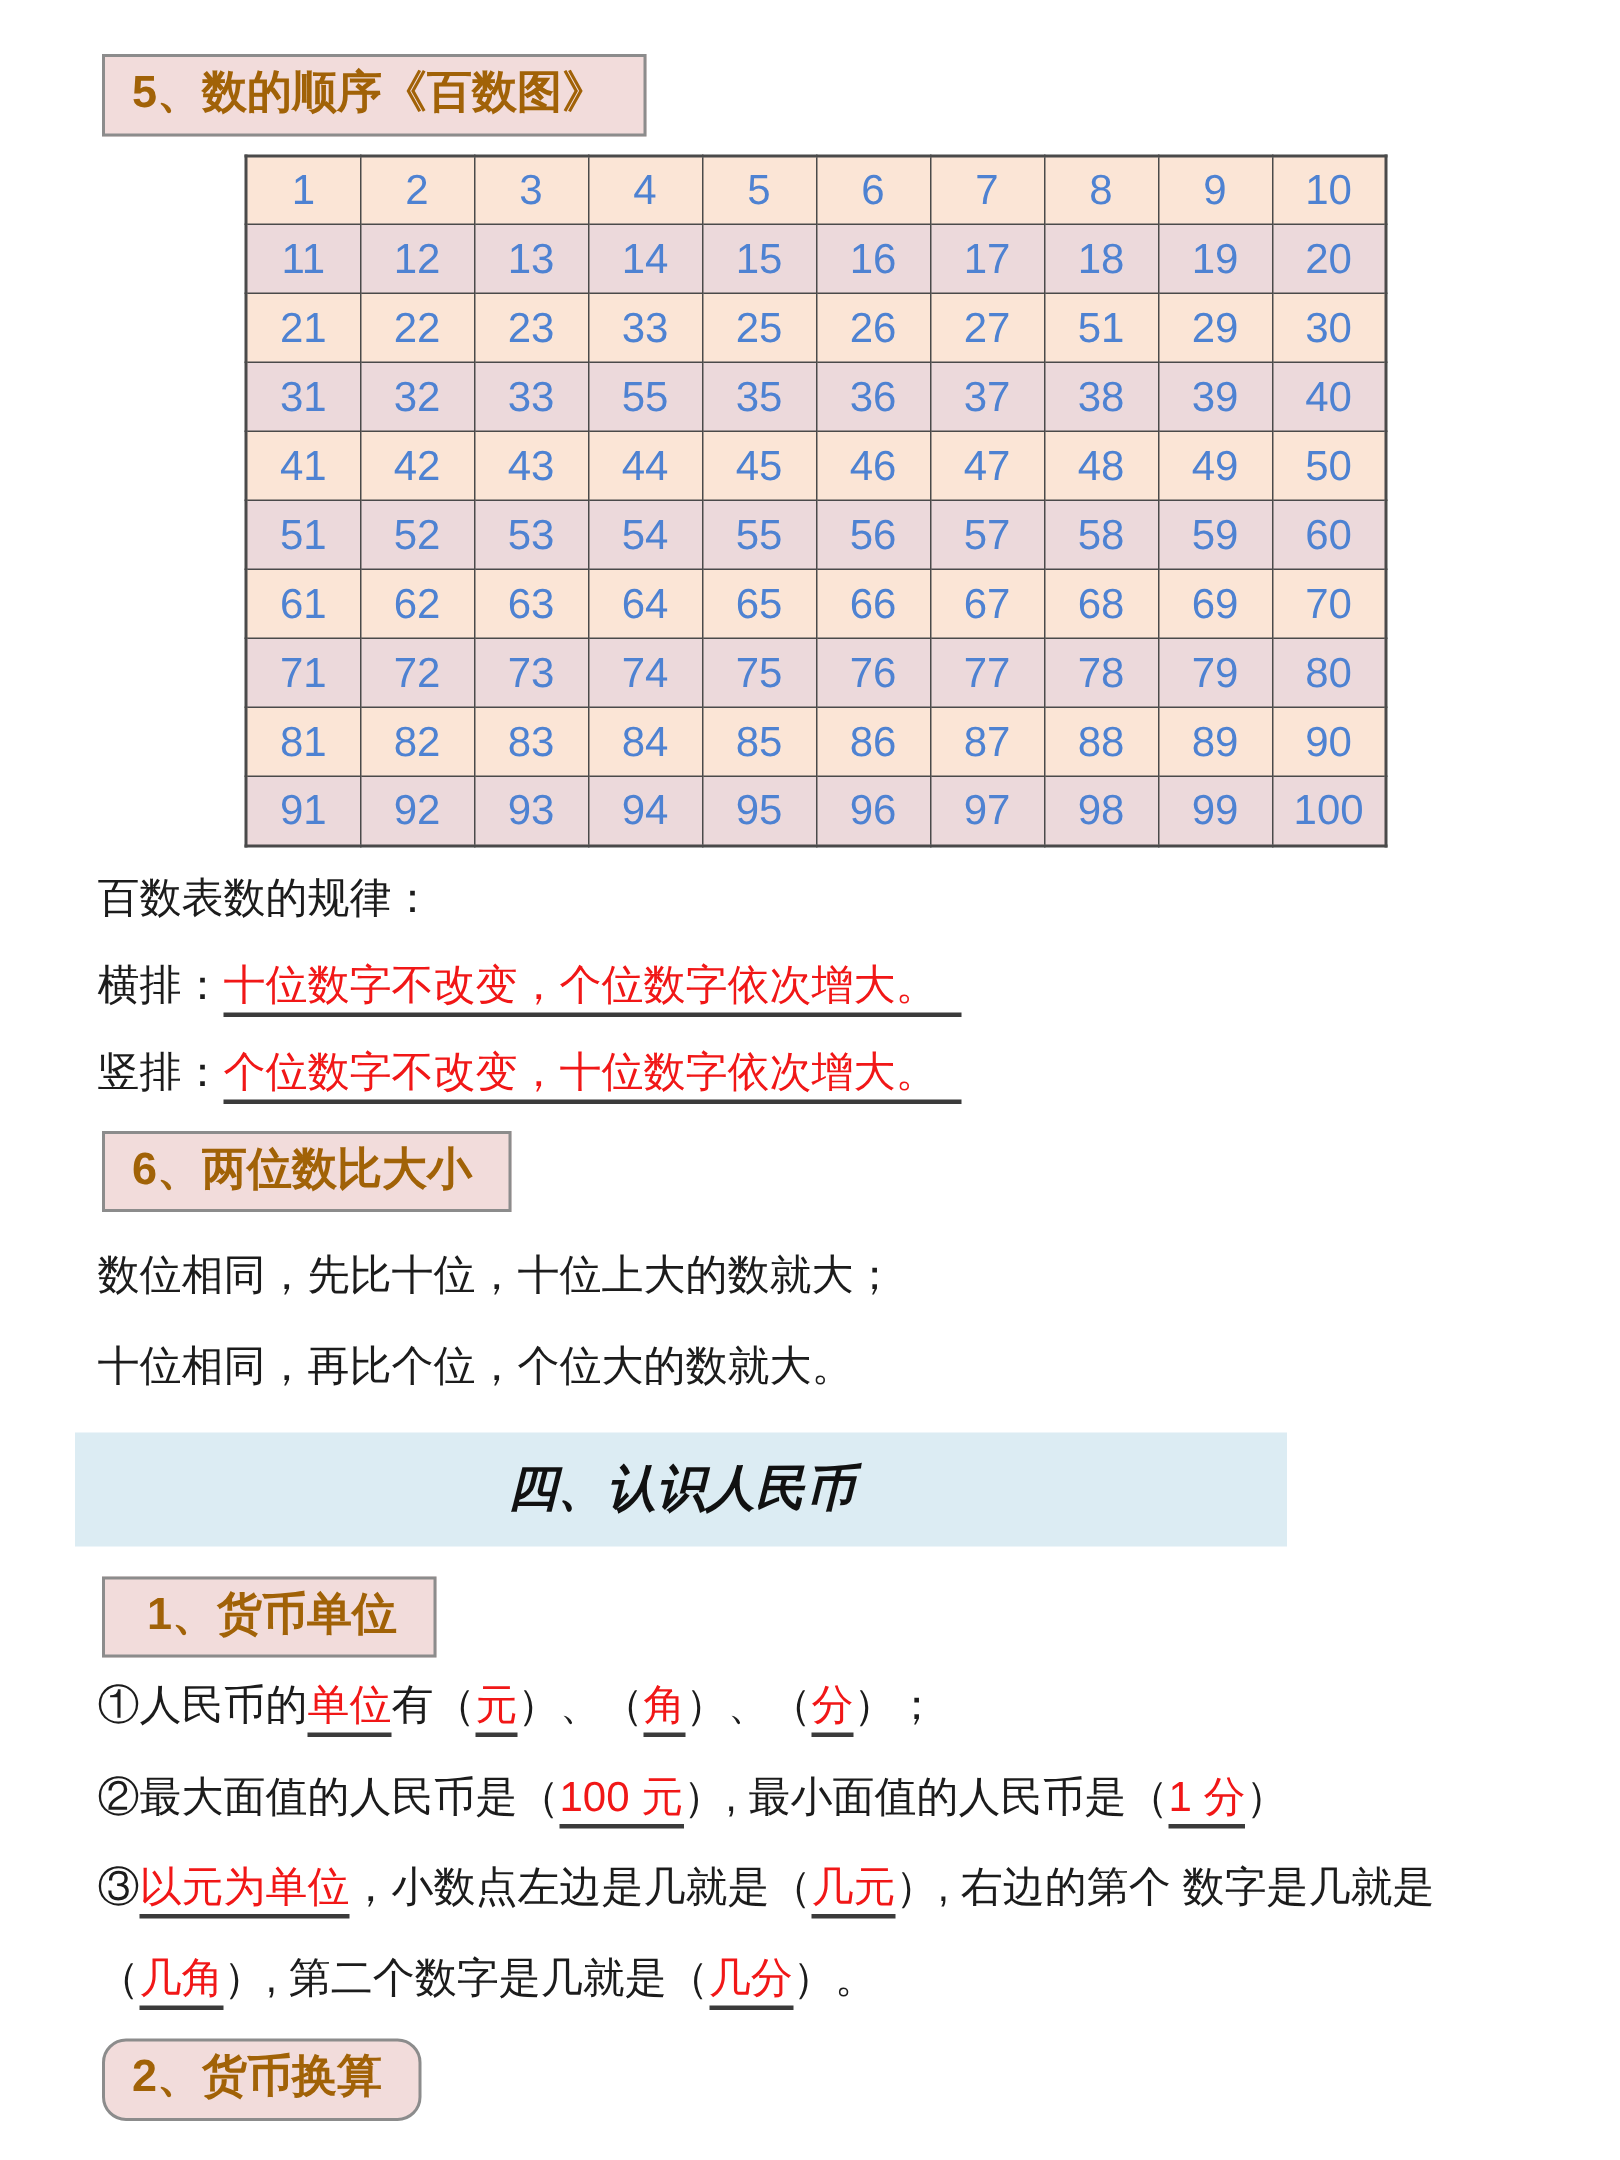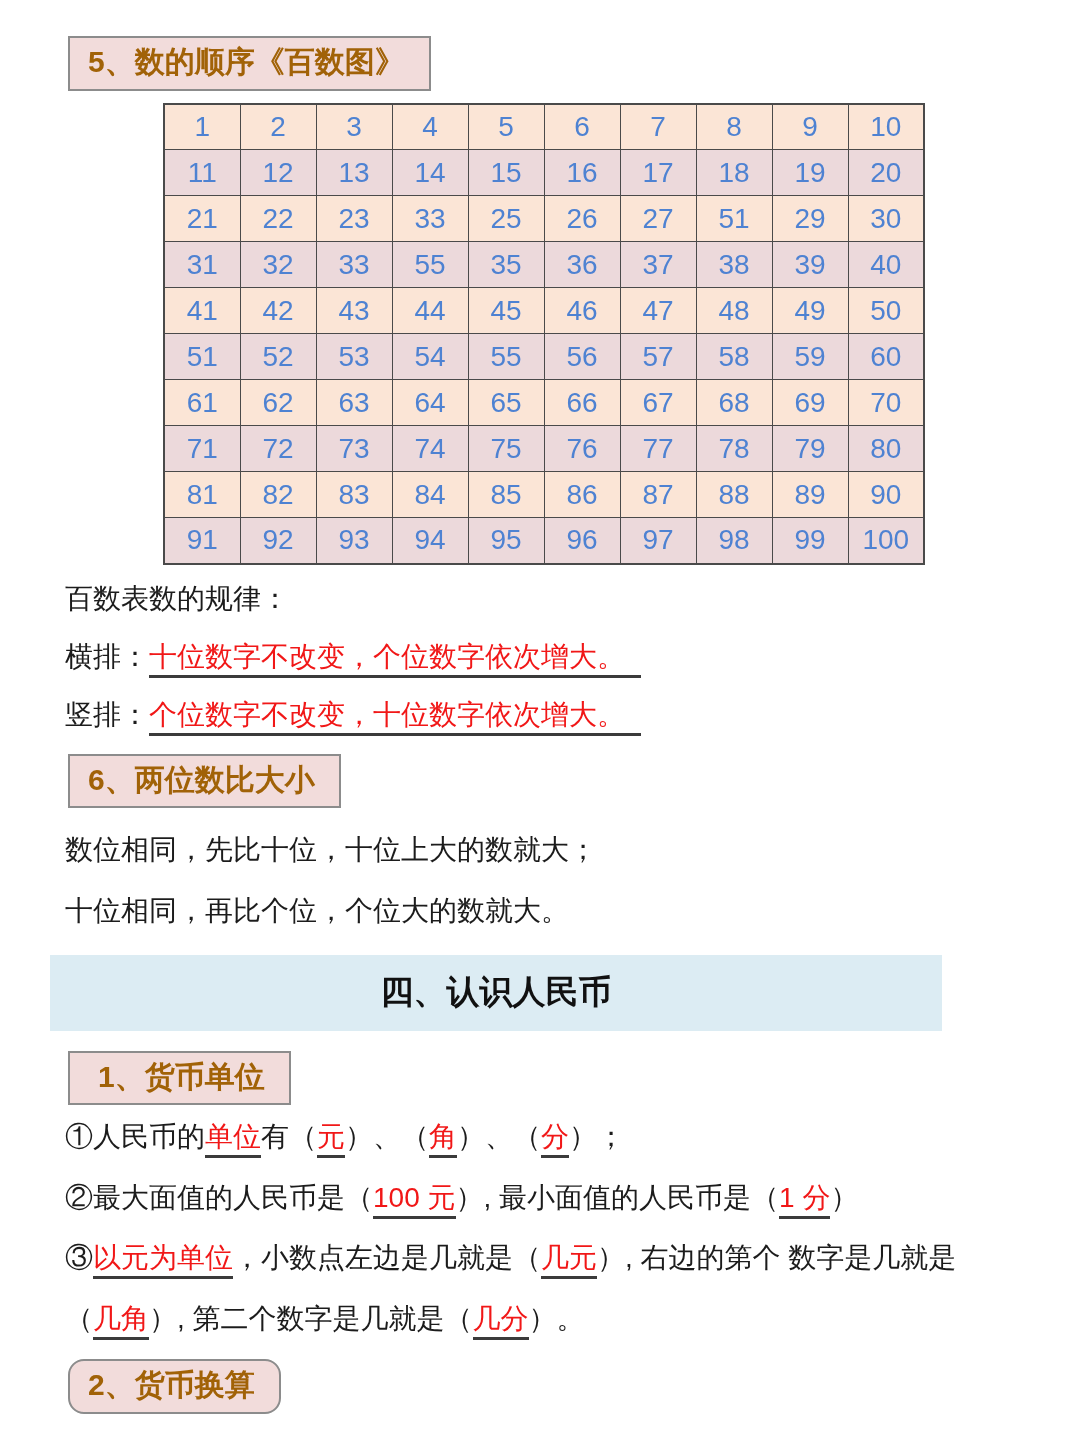--- a/index.html
+++ b/index.html
@@ -58,28 +58,29 @@
 
   .red-u {
     color: #f11717;
     border-bottom: 3px solid #3b3b3b;
     padding-bottom: 3px;
   }
   .ext { padding-right: 16px; }
 
   
   .banner {
-    width: 892px;
+    width: 808px;
     margin: 26px 0 0 50px;
     background: #dcecf3;
     color: #111111;
     font-weight: bold;
     font-size: 33px;
     text-align: center;
     padding: 15px 0 16px 0;
+    font-style: italic;
   }
 
   .purple-line {
     color: #7030a0;
     font-weight: bold;
     font-size: 29px;
     margin: 22px 0 0 65px;
   }
 </style>
 </head>

